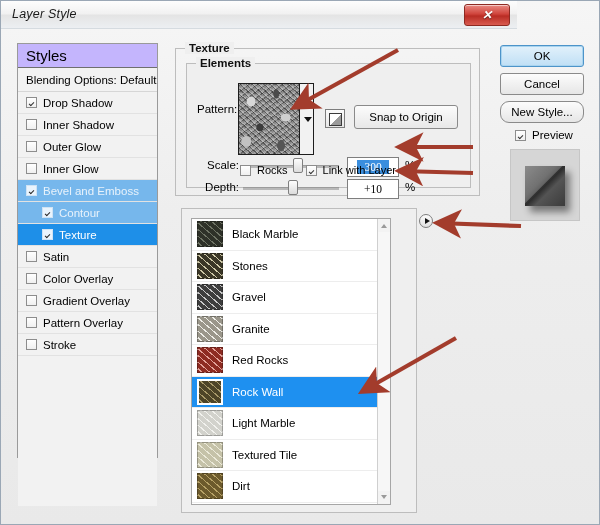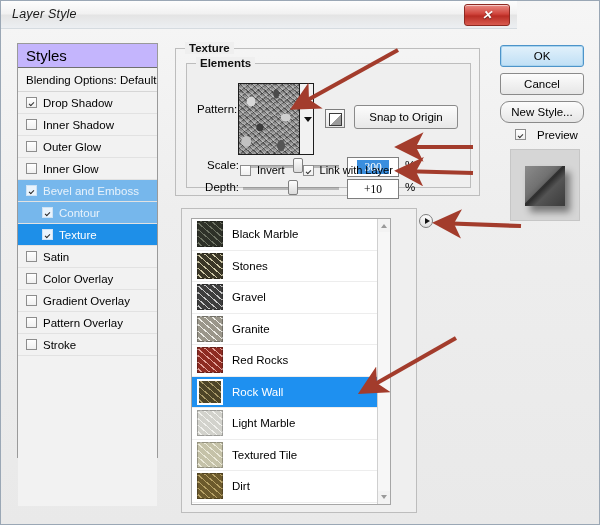--- a/index.html
+++ b/index.html
@@ -269,21 +269,21 @@
     display:flex;align-items:center;justify-content:center;
     box-sizing:border-box;cursor:pointer;white-space:nowrap;
   }
   .rbtn.primary{
     background:linear-gradient(to bottom,#e2f1fb,#bfdff5);
     border:1px solid #4d94c9;
     box-shadow:0 0 0 1px #a9d4ef inset;
   }
   .preview-row{
     position:absolute;left:514px;top:128px;
-    display:flex;align-items:flex-start;gap:5px;font-size:11.5px;cursor:pointer;
+    display:flex;align-items:flex-end;font-size:11.5px;cursor:pointer;
   }
   .preview-box{
     position:absolute;left:509px;top:148px;width:70px;height:72px;
     background:#d6d6d6;border:1px solid #c6c6c6;box-sizing:border-box;
   }
   .preview-chip{
     position:absolute;left:14px;top:16px;width:40px;height:40px;
     background:
       linear-gradient(135deg,#6b6b6b 0%,#4a4a4a 38%,#2e2e2e 50%,#545454 62%,#3b3b3b 100%);
     box-shadow:5px 6px 7px rgba(0,0,0,.45);
@@ -392,21 +392,21 @@
       <div class="track" style="left:56px;top:123px;width:96px;"></div>
       <div class="thumb" id="depth-thumb" style="top: 116px; left: 100.92px;"></div>
       <div class="numfield" style="left:160px;top:115px;">
         <span>+10</span>
       </div>
       <div class="pct" style="left:218px;top:117px;">%</div>
 
       <div class="invert-row">
         <div class="grp2">
           <span class="cb" id="invert-cb"></span>
-          <span>Invert</span>
+          <span>Rocks</span>
         </div>
         <div class="grp2">
           <span class="cb checked" id="link-cb"></span>
           <span>Link with Layer</span>
         </div>
       </div>
     </div>
   </div>
 
   <div id="list-outer">

